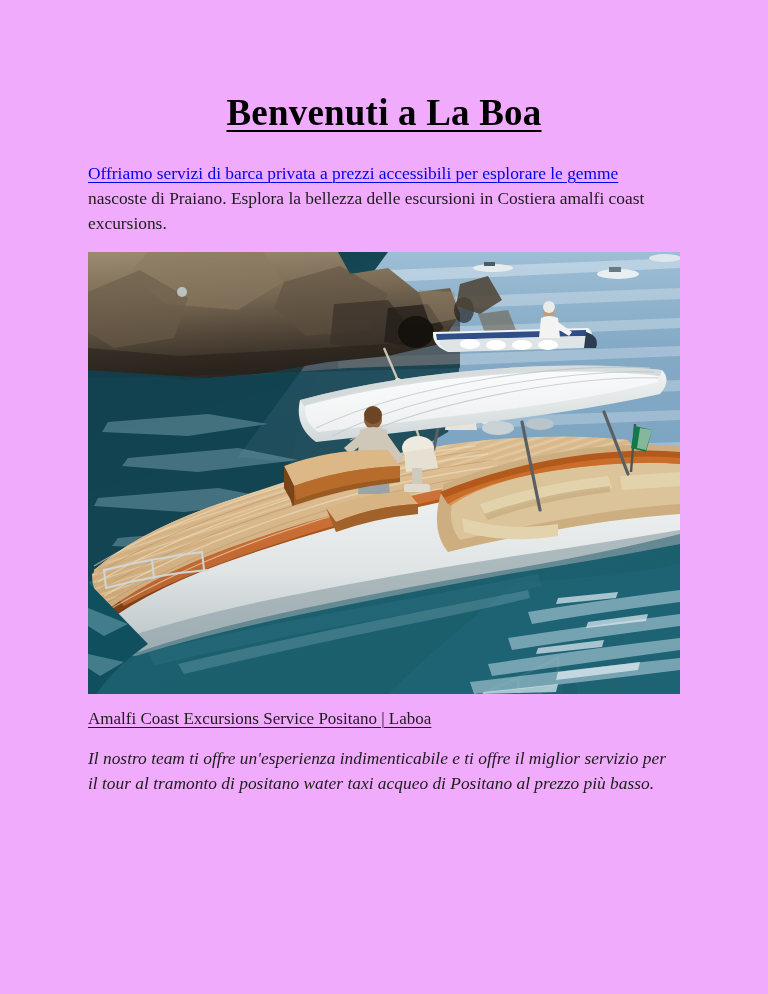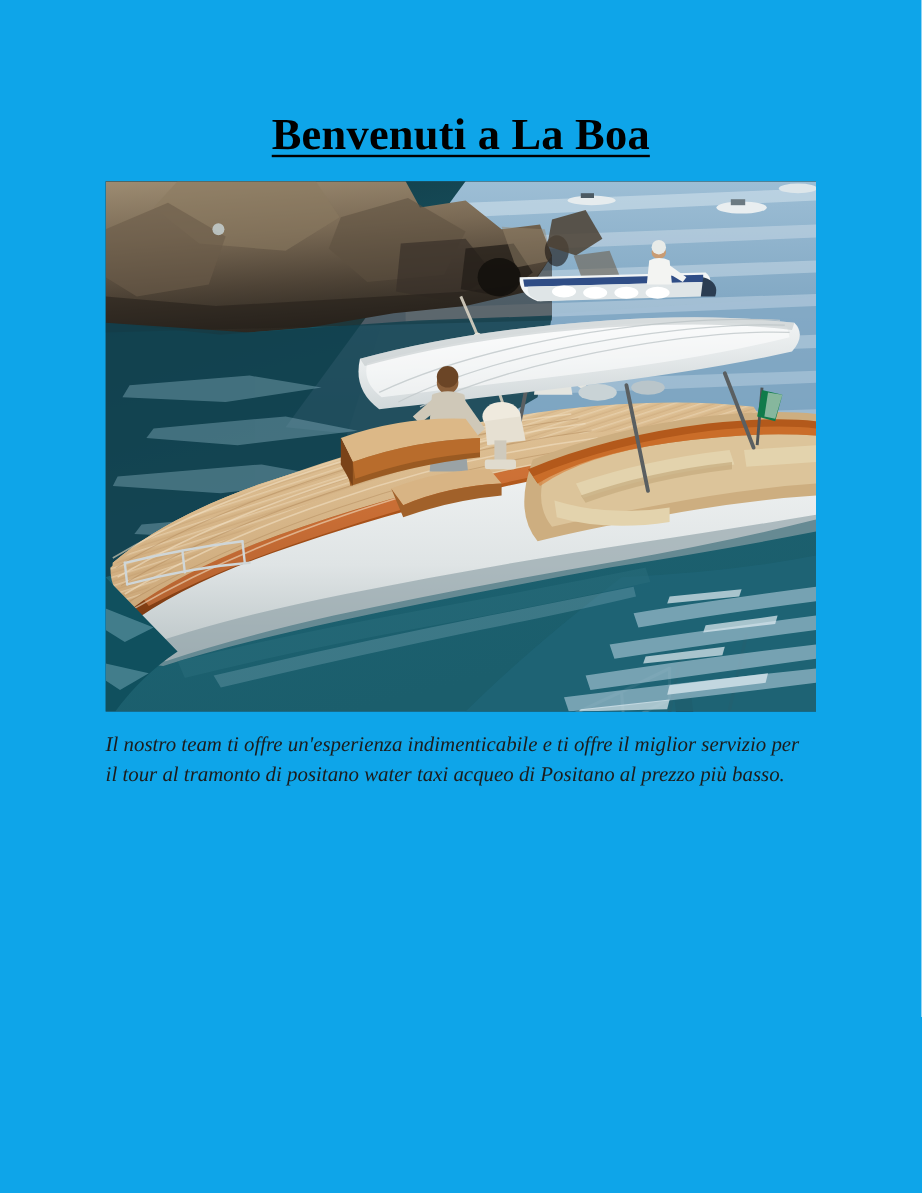--- a/index.html
+++ b/index.html
@@ -11,21 +11,21 @@
     width: 768px;
     height: 994px;
     font-family: "Liberation Serif", "DejaVu Serif", serif;
     color: #1a1a1a;
     overflow: hidden;
   }
   .page {
     position: relative;
     width: 768px;
     height: 994px;
-    background: #0ea5e9;
+    background: #f0abfc;
     box-sizing: border-box;
   }
   .content {
     position: absolute;
     left: 88px;
     top: 0;
     width: 592px;
   }
 
   
@@ -93,20 +93,21 @@
   .photo svg { display: block; }
 </style>
 </head>
 <body>
 
 <div class="page">
   <div class="content">
 
     <h1 class="doc-title"><span class="ul">Benvenuti a La Boa</span></h1>
 
+    <p class="para para-intro"><a class="lead" href="#">Offriamo servizi di barca privata a prezzi accessibili per esplorare le gemme</a><span> nascoste di Praiano. Esplora la bellezza delle escursioni in Costiera amalfi coast excursions.</span></p>
 
     <div class="photo-wrap">
       <div class="photo">
         <svg width="592" height="442" viewBox="0 0 592 442" xmlns="http://www.w3.org/2000/svg">
           <defs>
             <linearGradient id="seaGrad" x1="0" y1="0" x2="0.35" y2="1">
               <stop offset="0%" stop-color="#123842"></stop>
               <stop offset="28%" stop-color="#16505e"></stop>
               <stop offset="60%" stop-color="#1d6272"></stop>
               <stop offset="100%" stop-color="#1b5e6c"></stop>
@@ -422,17 +423,18 @@
             <path d="M0,330 L60,392 Q30,412 8,442 L0,442 Z" fill="#10505e"></path>
             <g opacity="0.4" fill="#8fc0cf">
               <path d="M0,356 L40,372 L16,384 L0,374 Z"></path>
               <path d="M0,402 L36,410 L12,424 L0,416 Z"></path>
             </g>
           </g>
         </svg>
       </div>
     </div>
 
+    <p class="caption"><span>Amalfi Coast Excursions Service Positano | Laboa</span></p>
 
     <p class="para para-body">Il nostro team ti offre un'esperienza indimenticabile e ti offre il miglior servizio per il tour al tramonto di positano water taxi acqueo di Positano al prezzo più basso.</p>
 
   </div>
 </div>
 
 </body></html>

